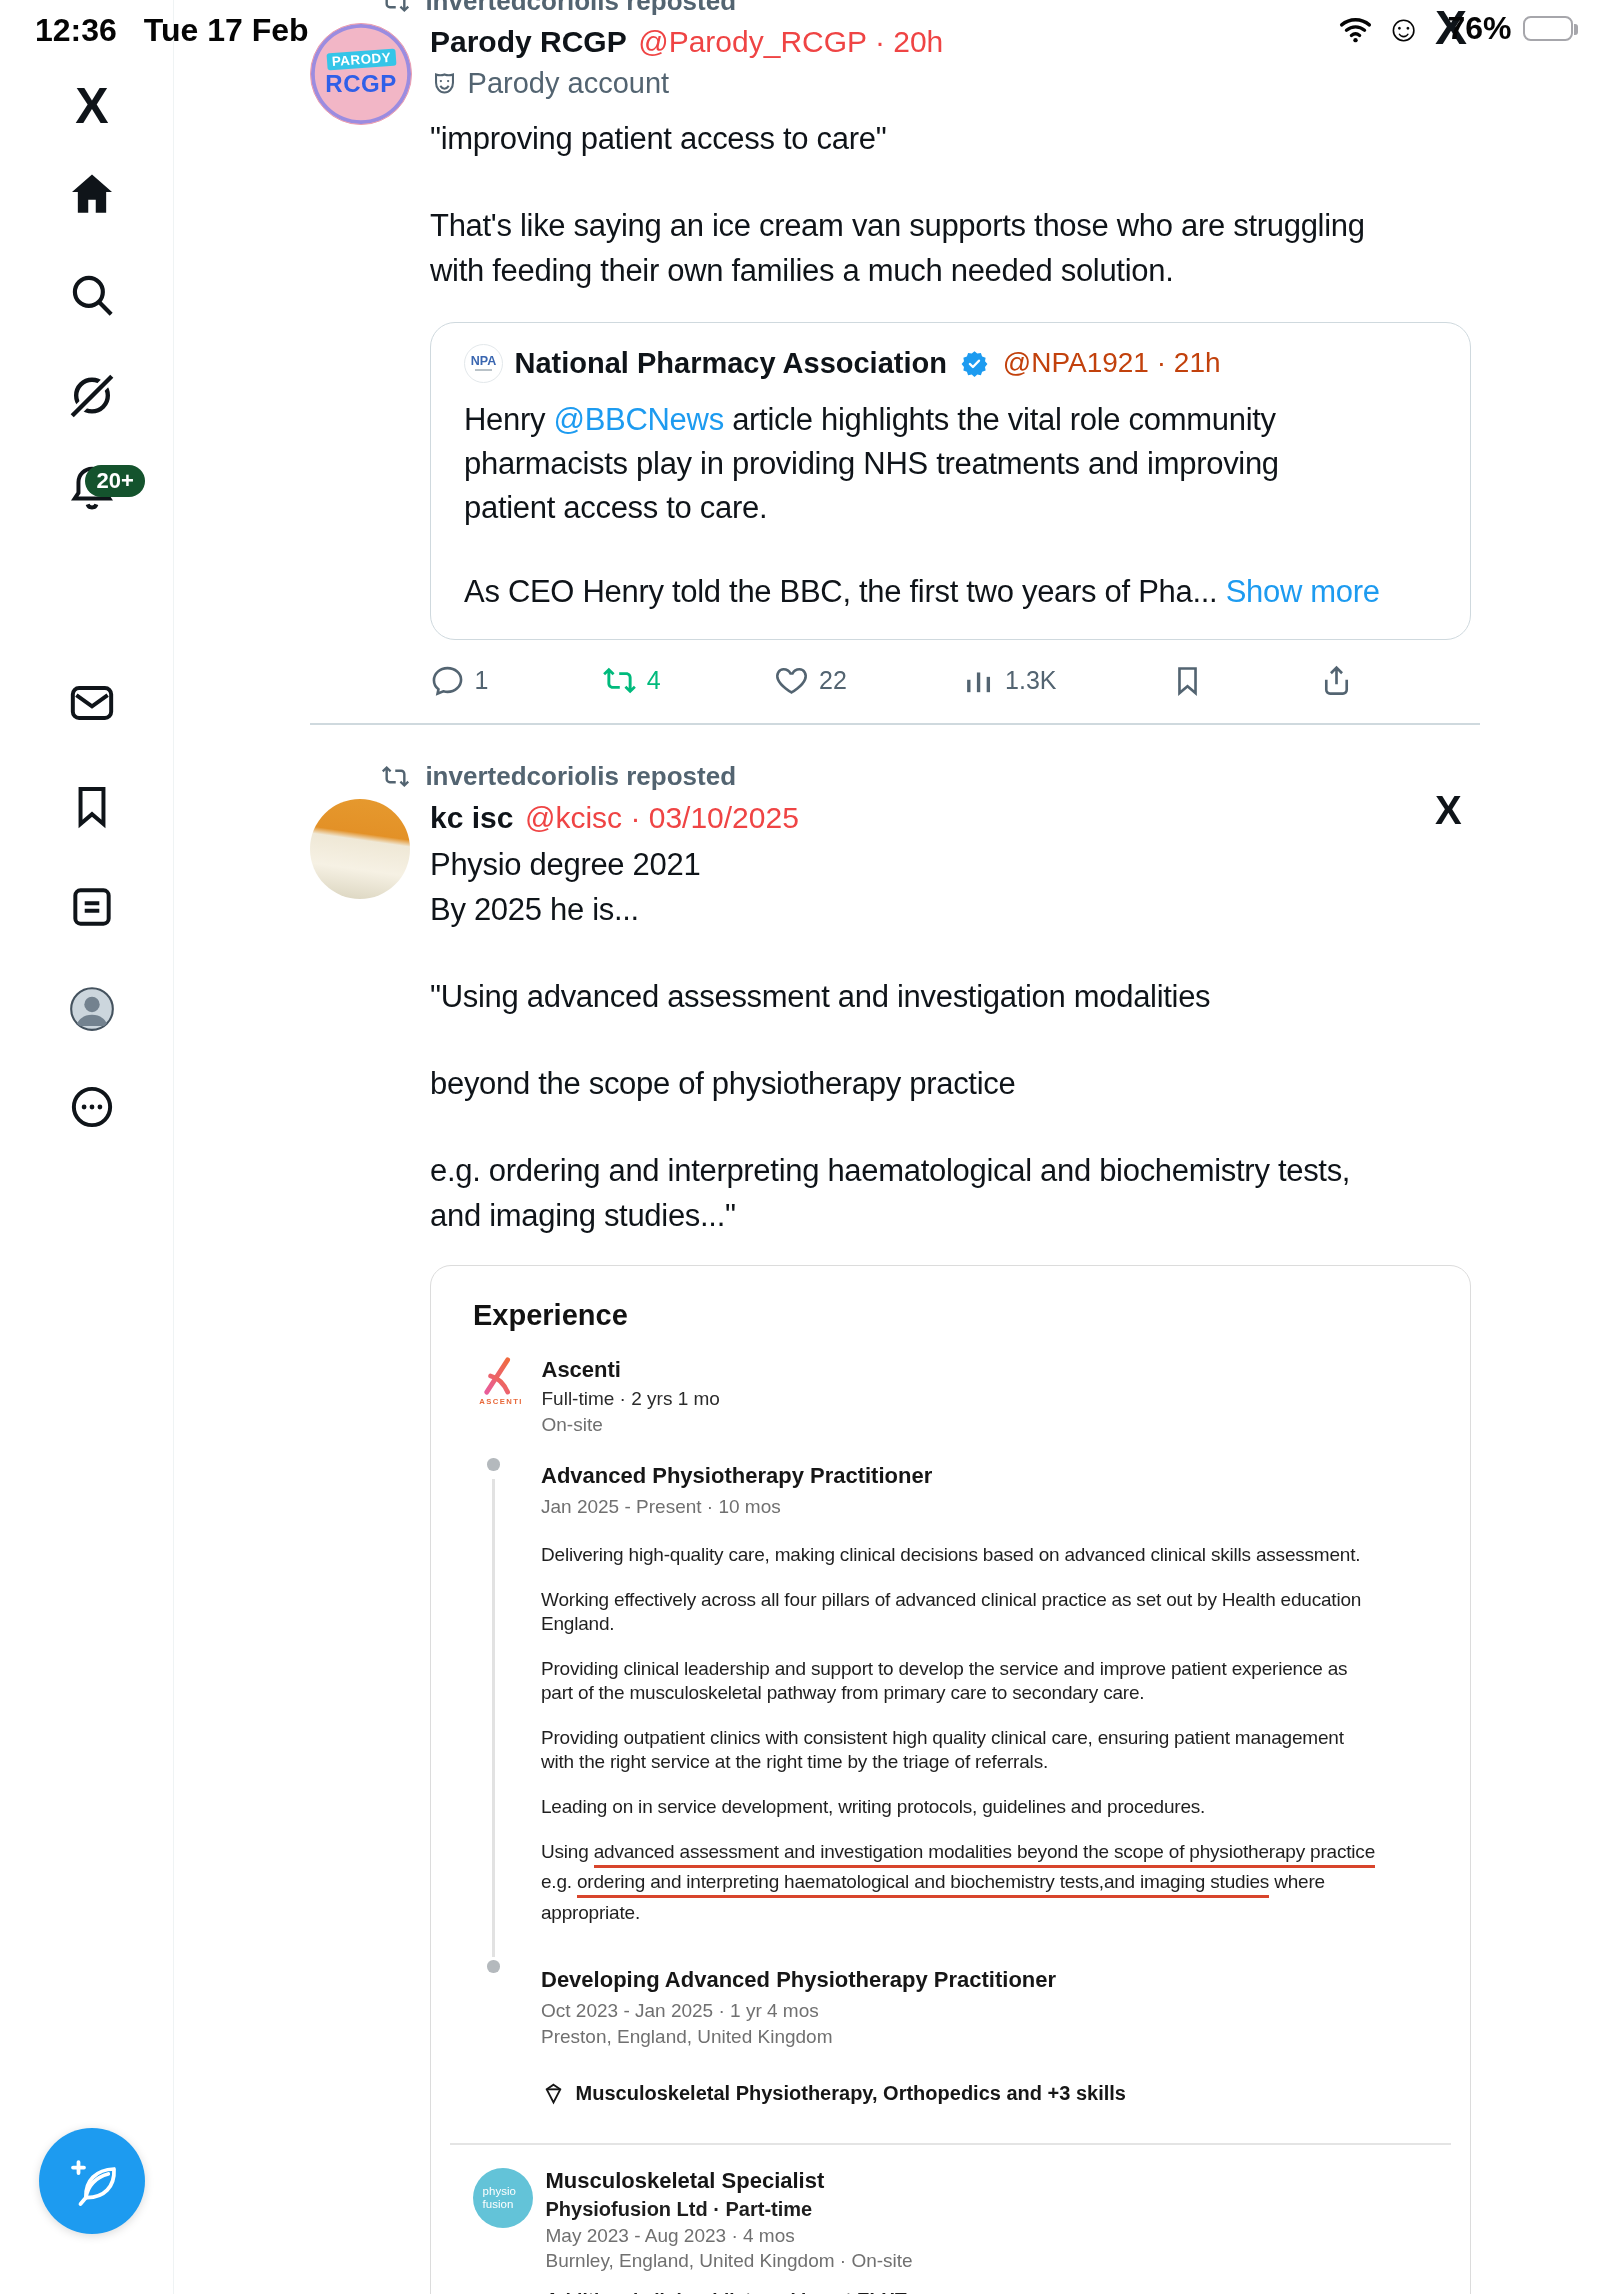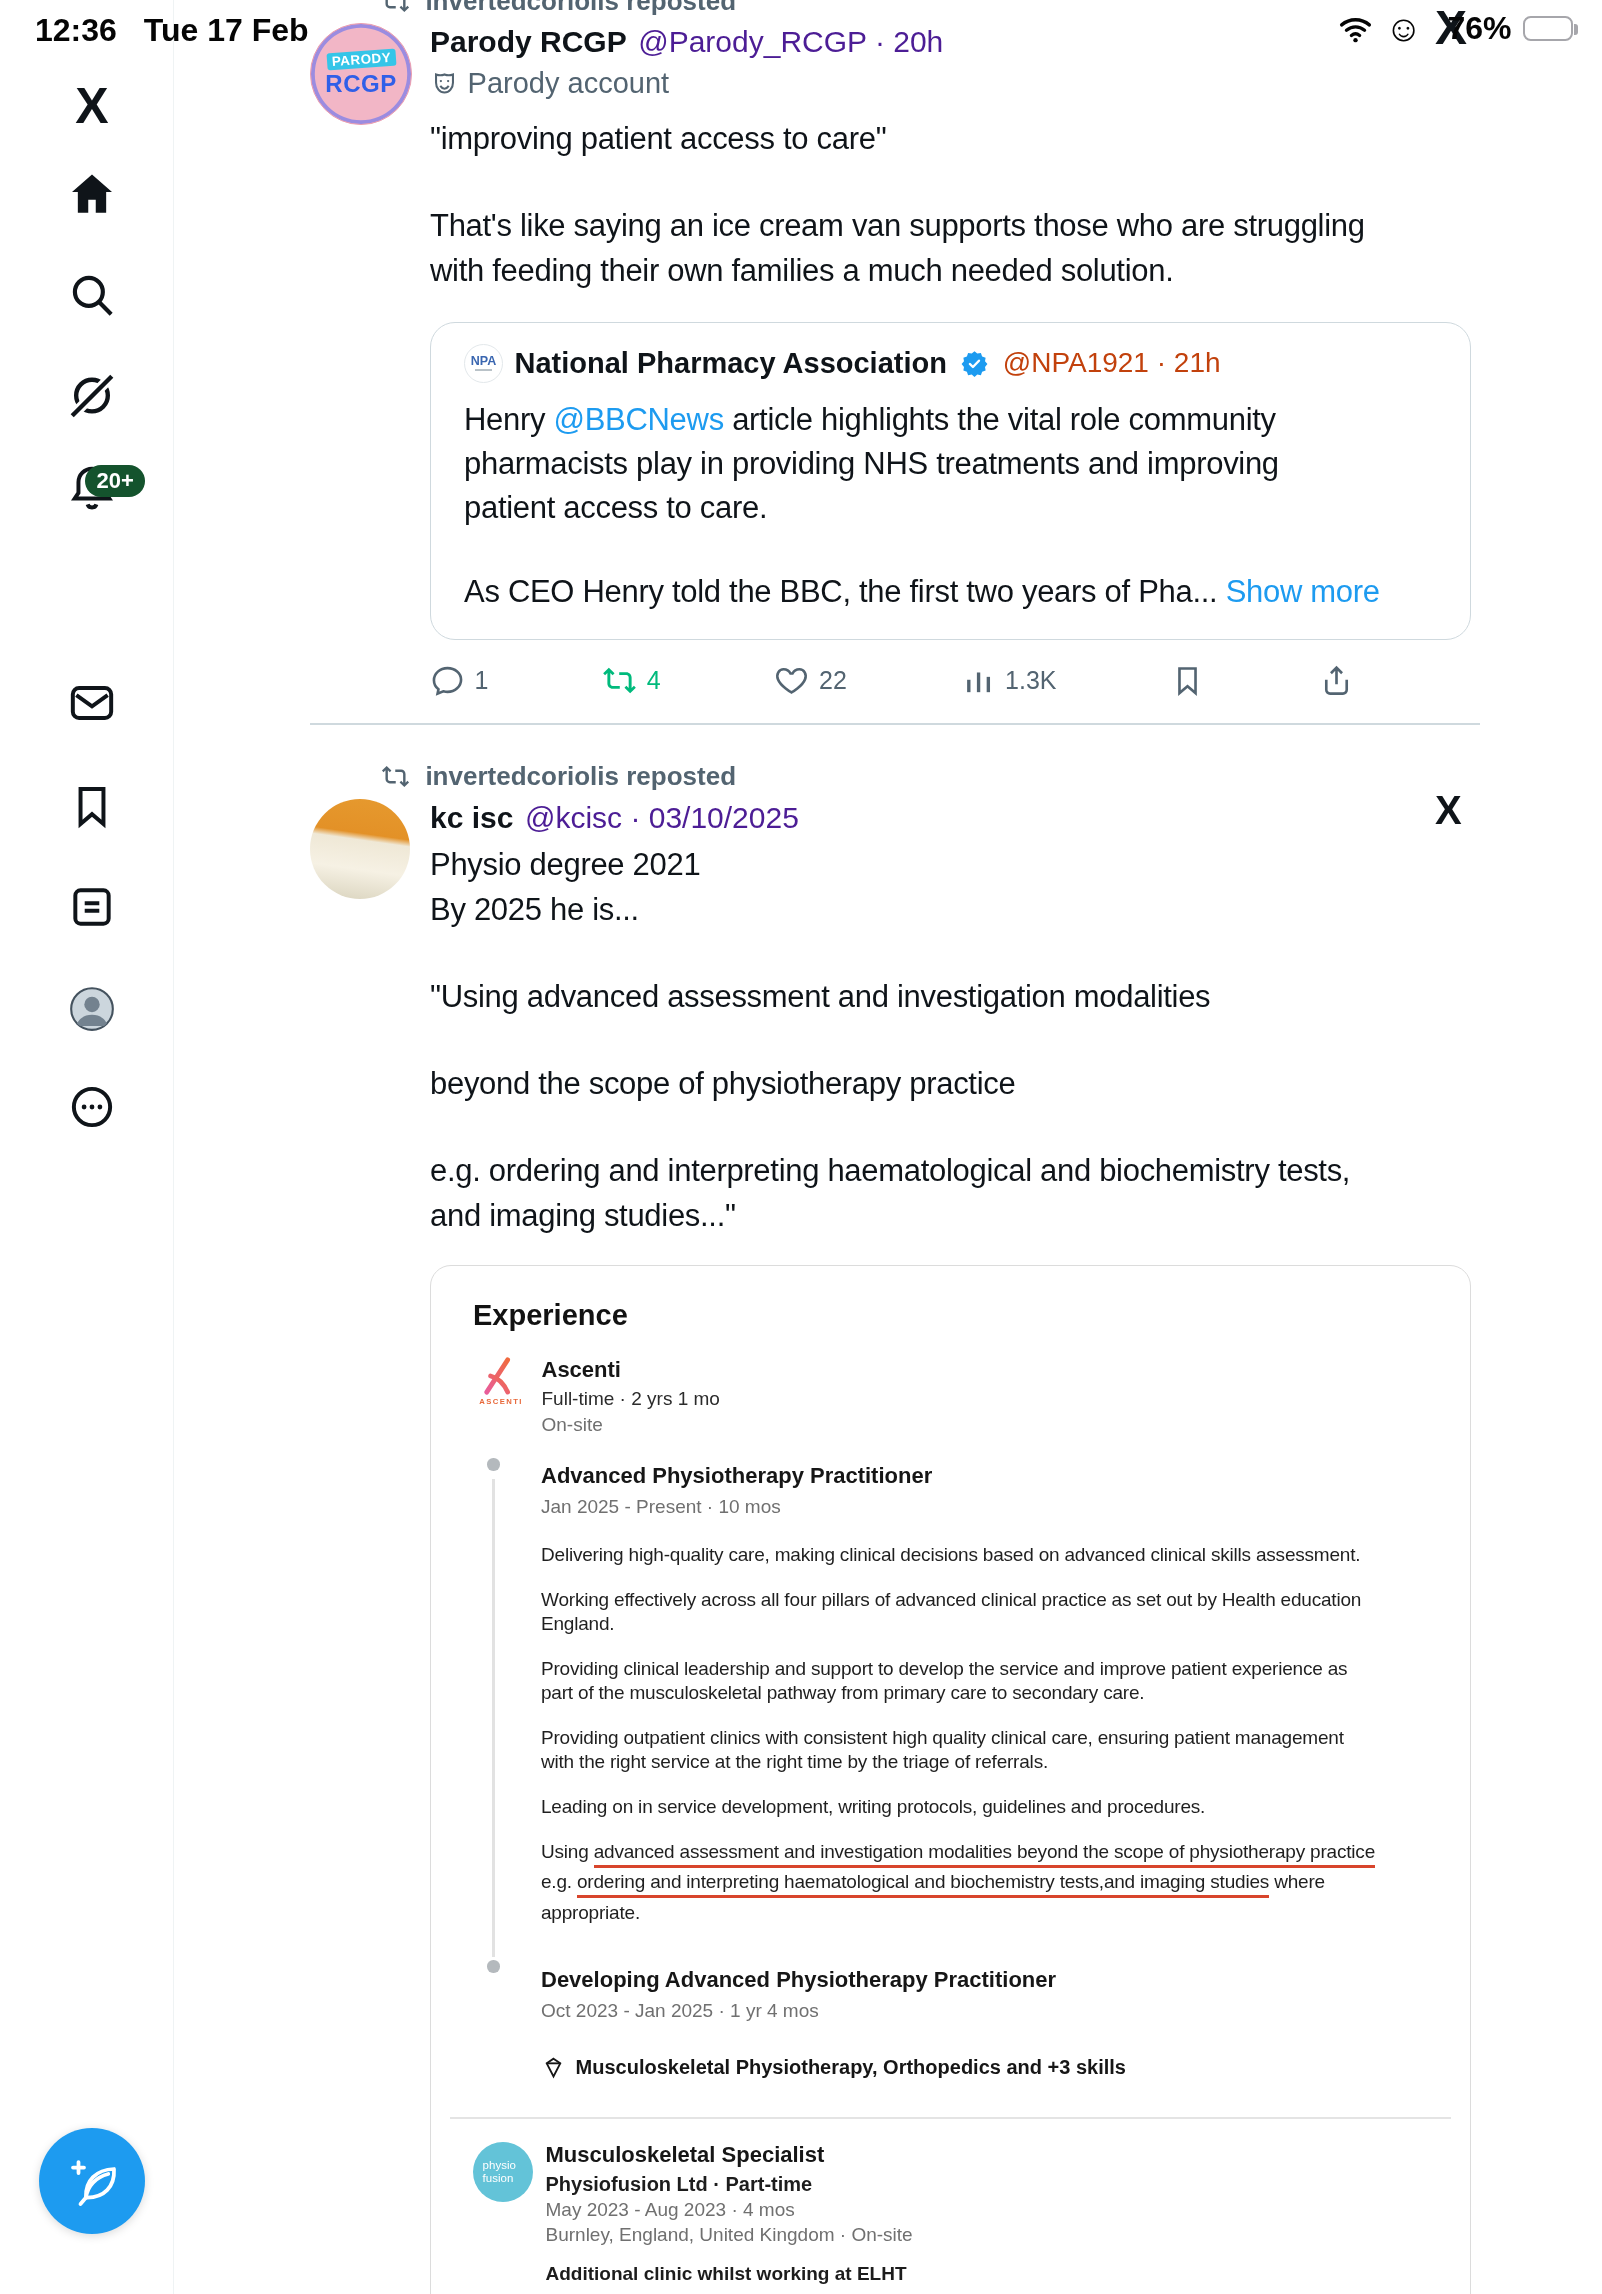--- a/index.html
+++ b/index.html
@@ -34,21 +34,21 @@
   .t2-ctx{margin-top:35px;}
   .trow{display:grid;grid-template-columns:100px 1041px;column-gap:20px;padding-left:137px;margin-top:5.8px;}
   .av{width:100px;height:100px;border-radius:50%;overflow:hidden;}
   .av-parody{background:#f2b6c6;border:1.9px solid #e89cb0;box-shadow:inset 0 0 0 3.8px #9b8ce0;
              display:flex;flex-direction:column;align-items:center;justify-content:center;gap:1.9px;}
   .av-parody .p1{background:#35c5e8;color:#fff;font-size:13.4px;font-weight:800;padding:1px 4.8px;border-radius:2.9px;transform:rotate(-4deg);letter-spacing:0.5px;}
   .av-parody .p2{color:#2f5fe8;font-size:24px;font-weight:800;letter-spacing:0.5px;}
   .av-kc{background:linear-gradient(188deg,#e69a2f 0%,#e39127 36%,#efe8d6 42%,#f6f1e4 68%,#d9d3bd 100%);}
   .nrow{display:flex;align-items:baseline;gap:11.5px;font-size:30px;line-height:38px;}
   .nm{font-weight:700;color:#0f1419;}
-  .meta{color:#4c1d95;font-weight:400;}
+  .meta{color:#ef4444;font-weight:400;}
   .plabel{display:flex;align-items:center;gap:8.6px;color:#536471;font-size:29px;line-height:37px;margin-top:3.8px;}
   .plabel svg{width:29px;height:29px;}
   .tline{font-size:31px;line-height:45px;letter-spacing:-0.3px;color:#0f1419;white-space:nowrap;}
   .mt-blank{margin-top:42px;}
   .mt-first{margin-top:13.4px;}
   .link{color:#1d9bf0;}
   
   .qcard{margin-top:29px;border:1.4px solid #cfd9de;border-radius:25px;padding:21px 25px 25px 33px;width:1041px;box-sizing:border-box;}
   .qhead{display:flex;align-items:center;gap:11.5px;}
   .qav{width:37px;height:37px;border-radius:50%;border:1px solid #e3e8eb;display:flex;flex-direction:column;align-items:center;justify-content:center;flex:0 0 auto;}
@@ -381,20 +381,21 @@
                   <div class="pl hl"><span>Using </span><span class="red">advanced assessment and investigation modalities beyond the scope of physiotherapy practice</span></div>
                   <div class="pl hl"><span>e.g. </span><span class="red">ordering and interpreting haematological and biochemistry tests,and imaging studies</span><span> where</span></div>
                   <div class="pl">appropriate.</div>
                 </div>
               </div>
             </div>
 
             <div class="role r2">
               <div class="rtitle">Developing Advanced Physiotherapy Practitioner</div>
               <div class="rdates">Oct 2023 - Jan 2025 · 1 yr 4 mos</div>
+              <div class="rloc">Preston, England, United Kingdom</div>
             </div>
 
             <div class="skills">
               <svg viewBox="0 0 24 24" fill="none" stroke="currentColor" stroke-width="1.8">
                   <path d="M12 3.5L18.5 8 12 20.5 5.5 8z"></path>
                   <path d="M5.5 8h13"></path>
                 </svg>
               <span class="sktext">Musculoskeletal Physiotherapy, Orthopedics and +3 skills</span>
             </div>
 

